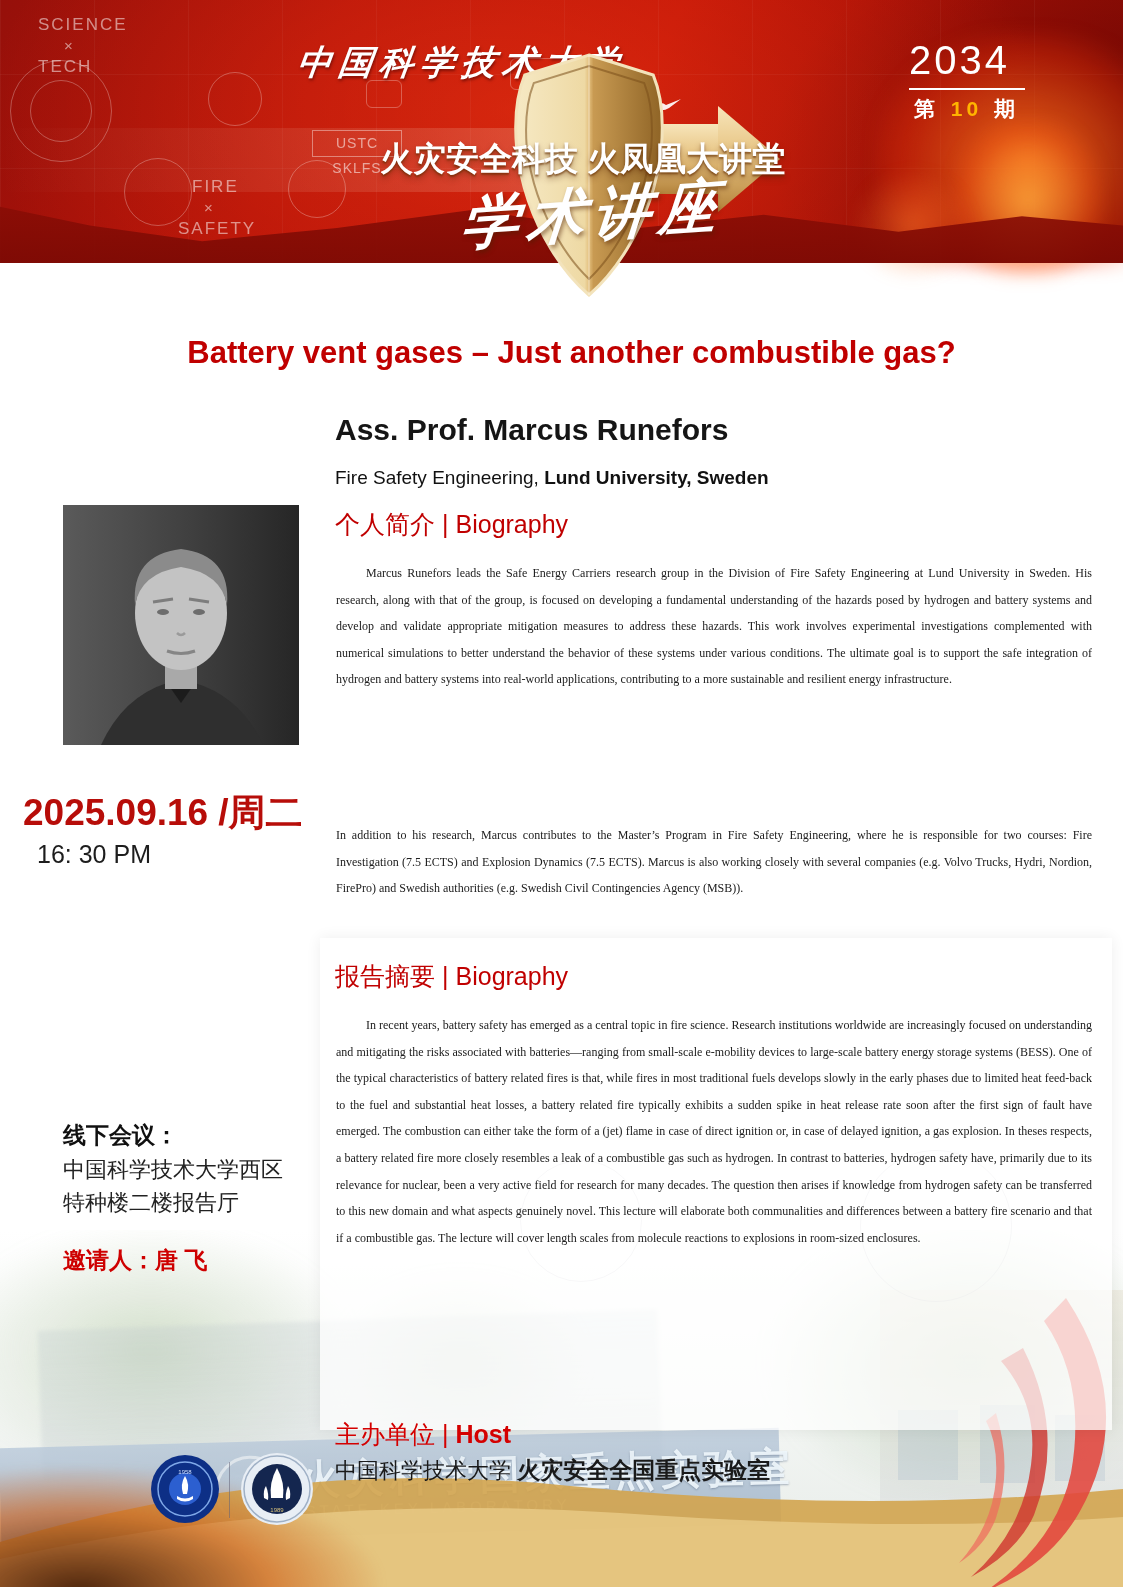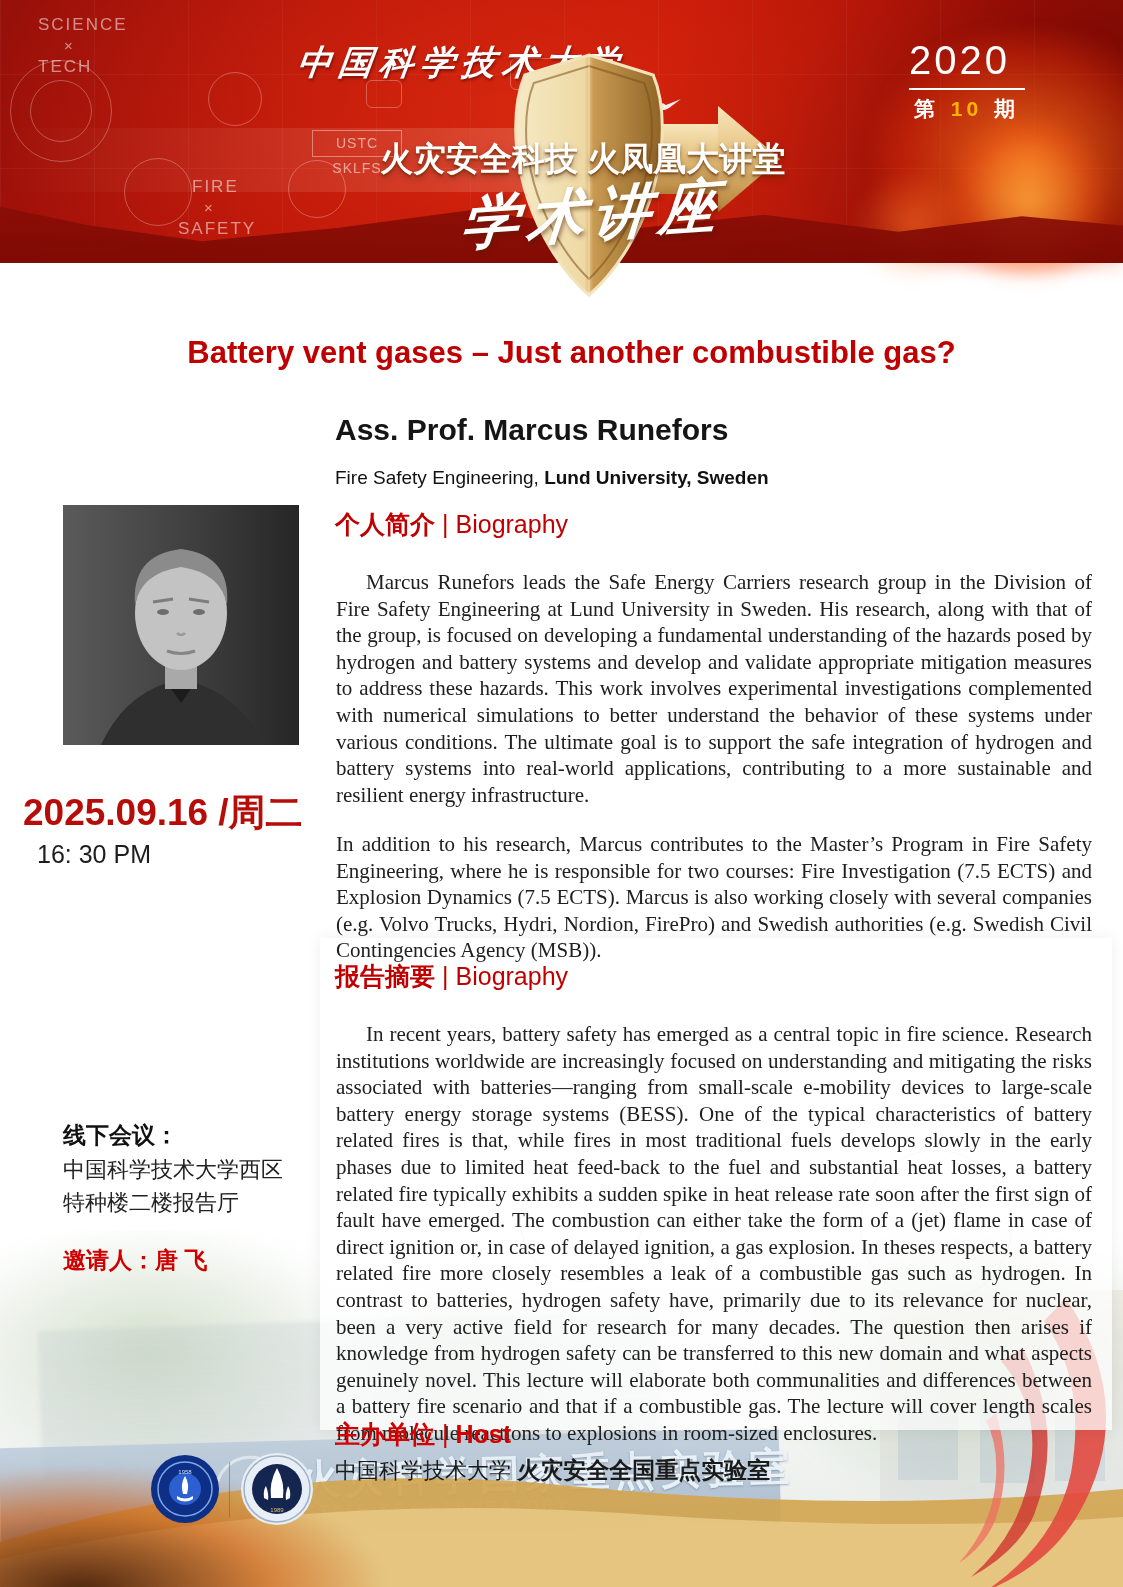--- a/index.html
+++ b/index.html
@@ -55,25 +55,25 @@
              transform:rotate(-4deg) skewX(-9deg);text-shadow:2px 3px 4px rgba(80,30,0,.5);}
 
   
   .title{position:absolute;left:60px;right:40px;top:314px;z-index:3;text-align:center;
          color:#c00000;font-size:31px;font-weight:700;}
   .speaker-name{position:absolute;left:335px;top:413px;z-index:3;color:#151515;font-size:30px;font-weight:700;}
   .speaker-affil{position:absolute;left:335px;top:467px;z-index:3;color:#111;font-size:19px;}
   .speaker-affil .b{font-weight:700;margin-top:28px;}
   .photo{position:absolute;left:63px;top:505px;width:236px;height:240px;z-index:3;}
   .sec-head{position:absolute;z-index:3;font-size:25px;color:#c00000;white-space:nowrap;}
-  .sec-head .zh{font-weight:700;}
+  .sec-head .zh{font-weight:400;}
   .sec-head .sep{padding:0 7px;font-weight:400;}
   .bio-head{left:335px;top:508px;}
   .serif-p{position:absolute;left:336px;width:756px;z-index:3;font-family:"Liberation Serif",serif;
-           font-size:21px;line-height:26.6px;text-align:justify;color:#202020;}
+           font-size:12px;line-height:26.6px;text-align:justify;color:#202020;}
   .bio-p1{top:548px;text-indent:30px;}
   .bio-p2{top:810px;}
   .date-line{position:absolute;left:23px;top:788px;z-index:3;color:#b70d09;font-size:37px;font-weight:700;white-space:nowrap;}
   .date-line .wd{margin-left:10px;}
   .time{position:absolute;left:37px;top:840px;z-index:3;color:#1d1d1d;font-size:25px;}
   .abs-box{position:absolute;left:320px;top:938px;width:792px;height:492px;z-index:2;
            background:rgba(255,255,255,.74);box-shadow:0 0 14px rgba(0,0,0,.07);}
   .abs-head{left:335px;top:960px;}
   .abs-p{top:1000px;}
   .venue-label{position:absolute;left:63px;top:1120px;z-index:3;color:#101010;font-size:23px;font-weight:700;}
@@ -173,21 +173,21 @@
     </div>
     <div class="wm-col" style="left:178px;top:176px;">
       <span style="padding-left:14px;">FIRE</span>
       <span class="wm-x">×</span>
       <span>SAFETY</span>
     </div>
     <div class="wm-box">USTC SKLFS</div>
 
     <div class="univ">中国科学技术大学</div>
 
-    <div class="year">2020</div>
+    <div class="year">2034</div>
     <div class="issue-rule"></div>
     <div class="issue">
       <span>第</span>
       <span class="num">10</span>
       <span>期</span>
     </div>
 
     <div class="arrow-body"></div>
     <div class="arrow-head"></div>
     <svg class="bird" viewBox="0 0 30 16">

